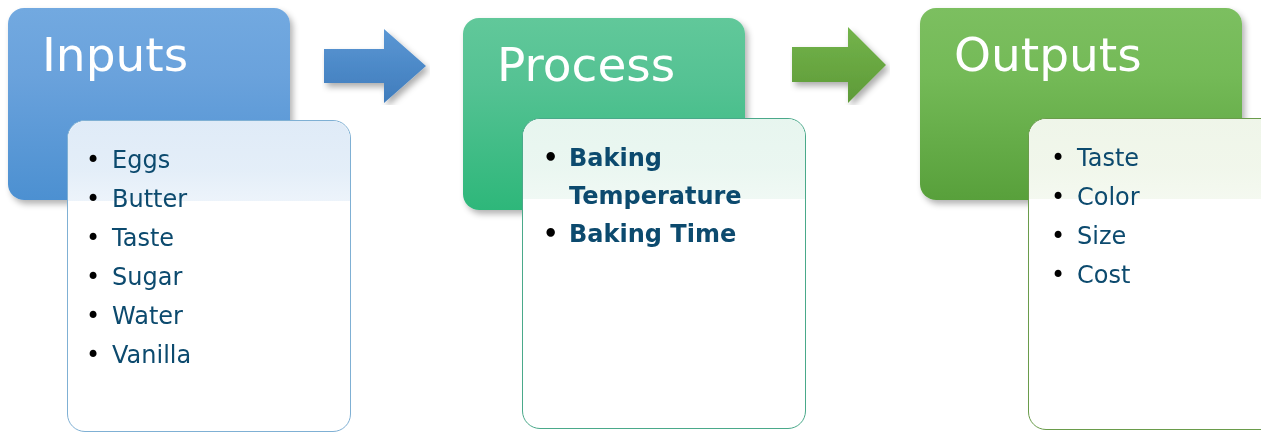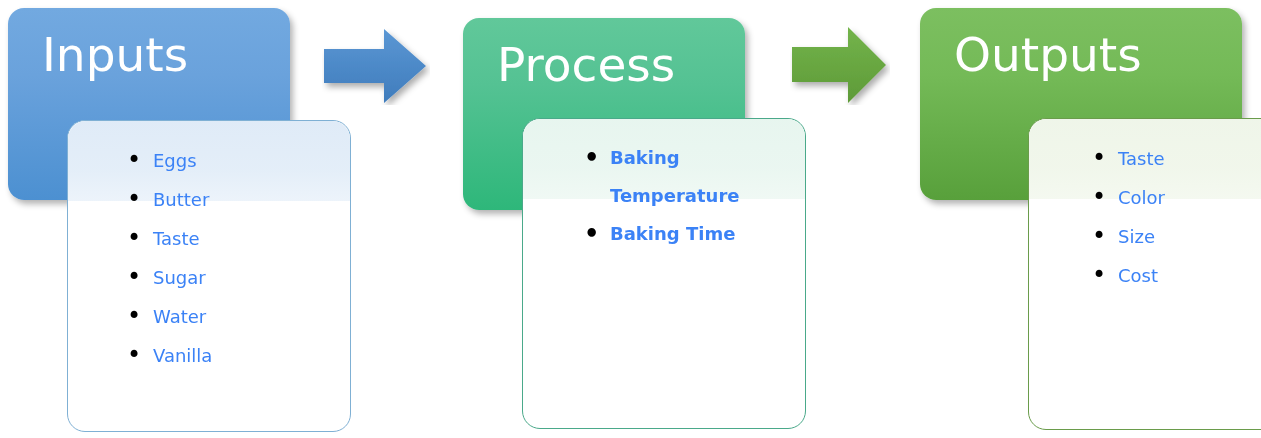--- a/index.html
+++ b/index.html
@@ -80,25 +80,24 @@
 
   .bullets {
     position: relative;
     margin: 0;
     padding: 20px 10px 0 44px;
     list-style: none;
     z-index: 3;
   }
   .bullets li {
     position: relative;
-    color: #3b82f6;
-    font-size: 18px;
+    color: #0c4a6e;
+    font-size: 24px;
     line-height: 39px;
     letter-spacing: 0px;
-    margin-left: 41px;
   }
   .bullets li::before {
     content: "\2022";
     position: absolute;
     left: -26px;
     top: 0;
     font-size: 24px;
     color: #000000;
   }
   #list-process .bullets li { line-height: 38px; font-weight: bold; }

